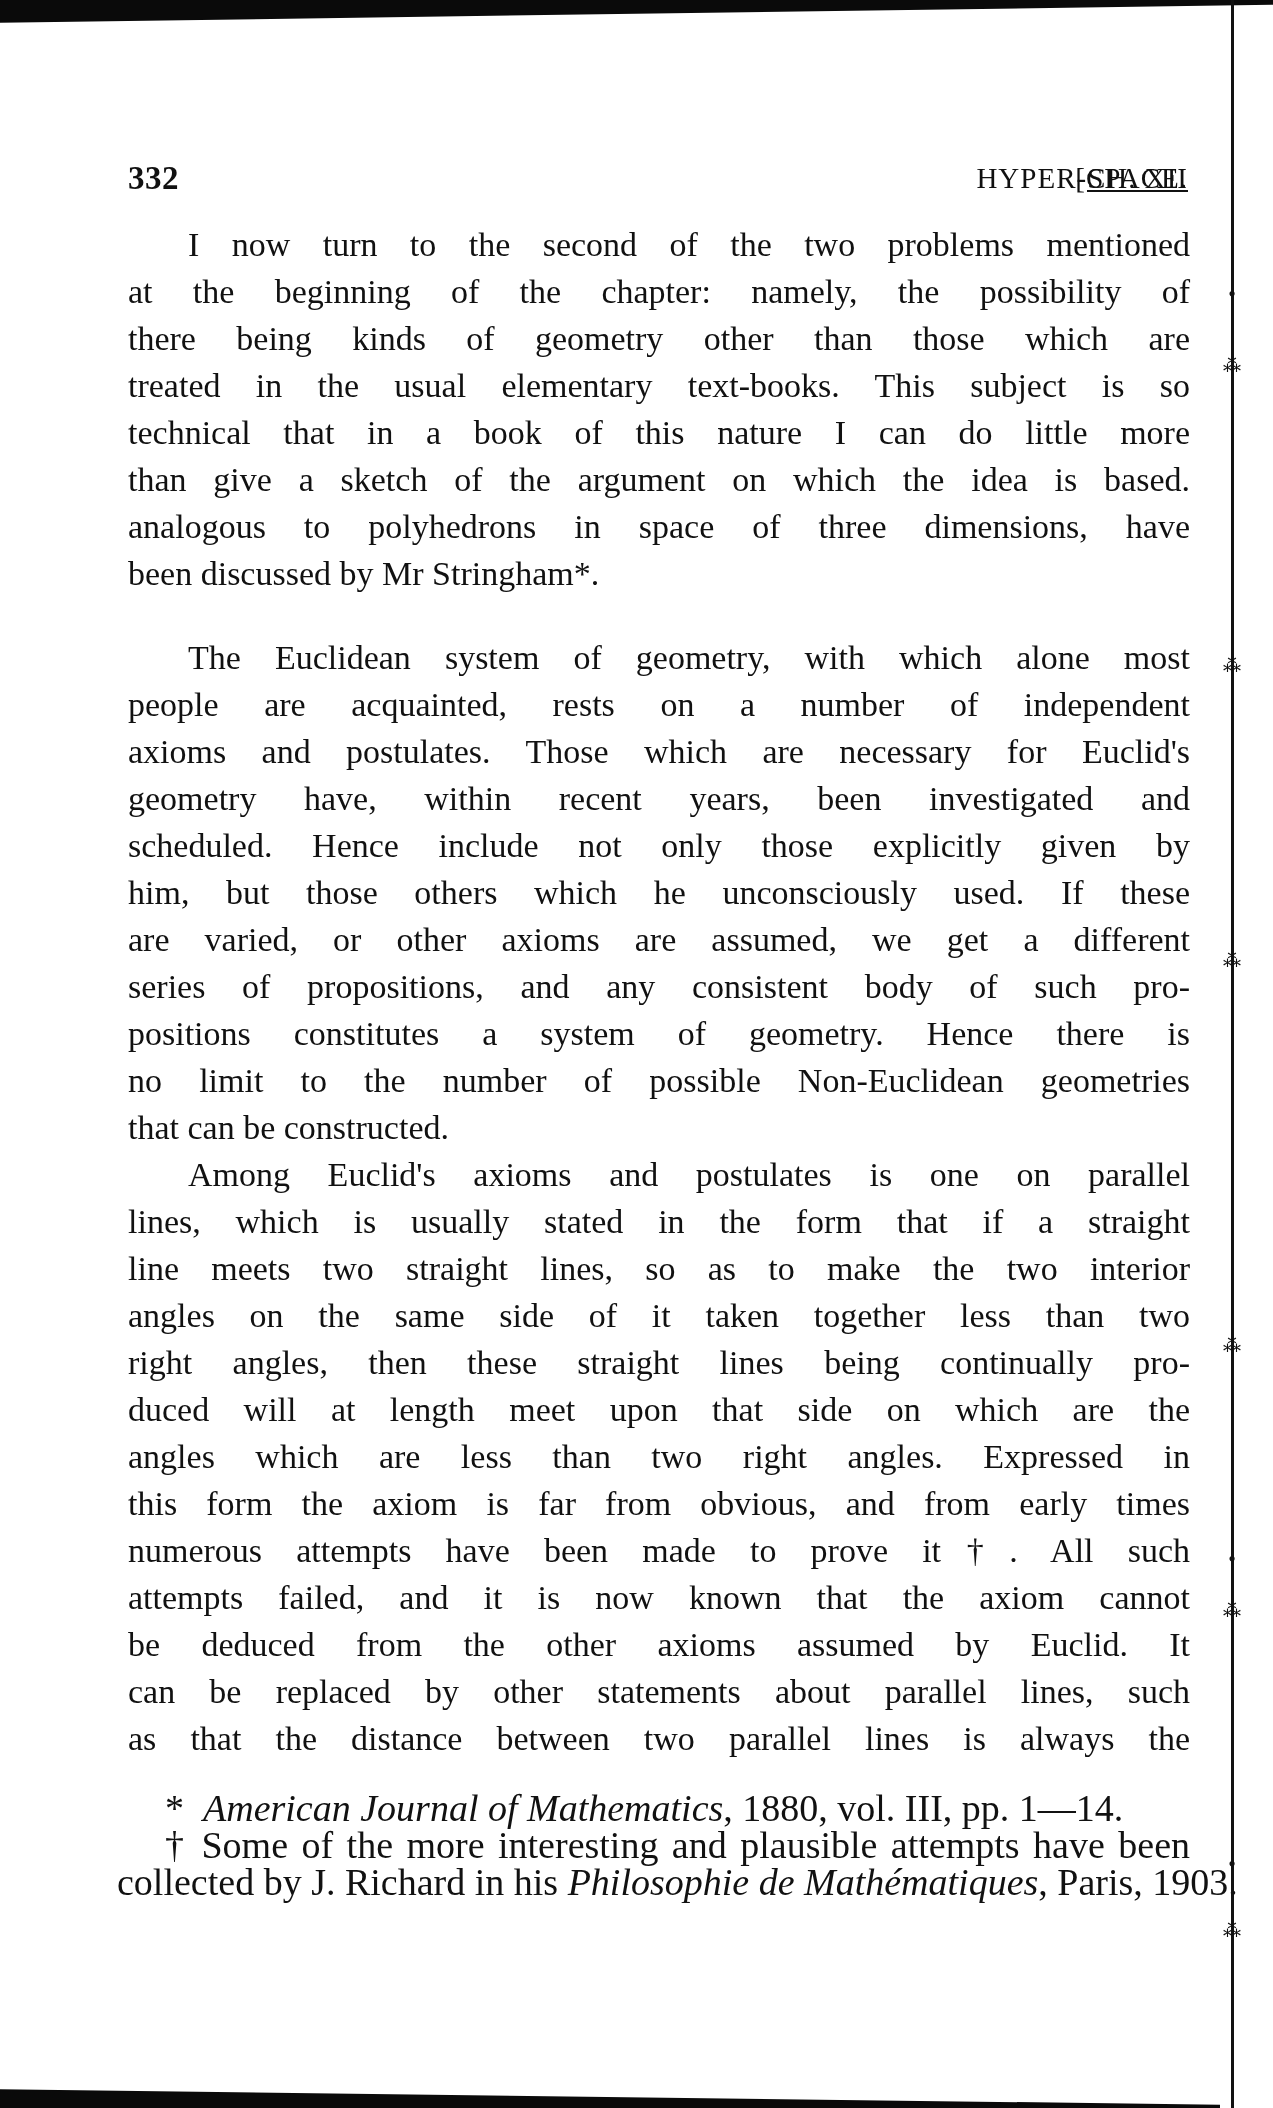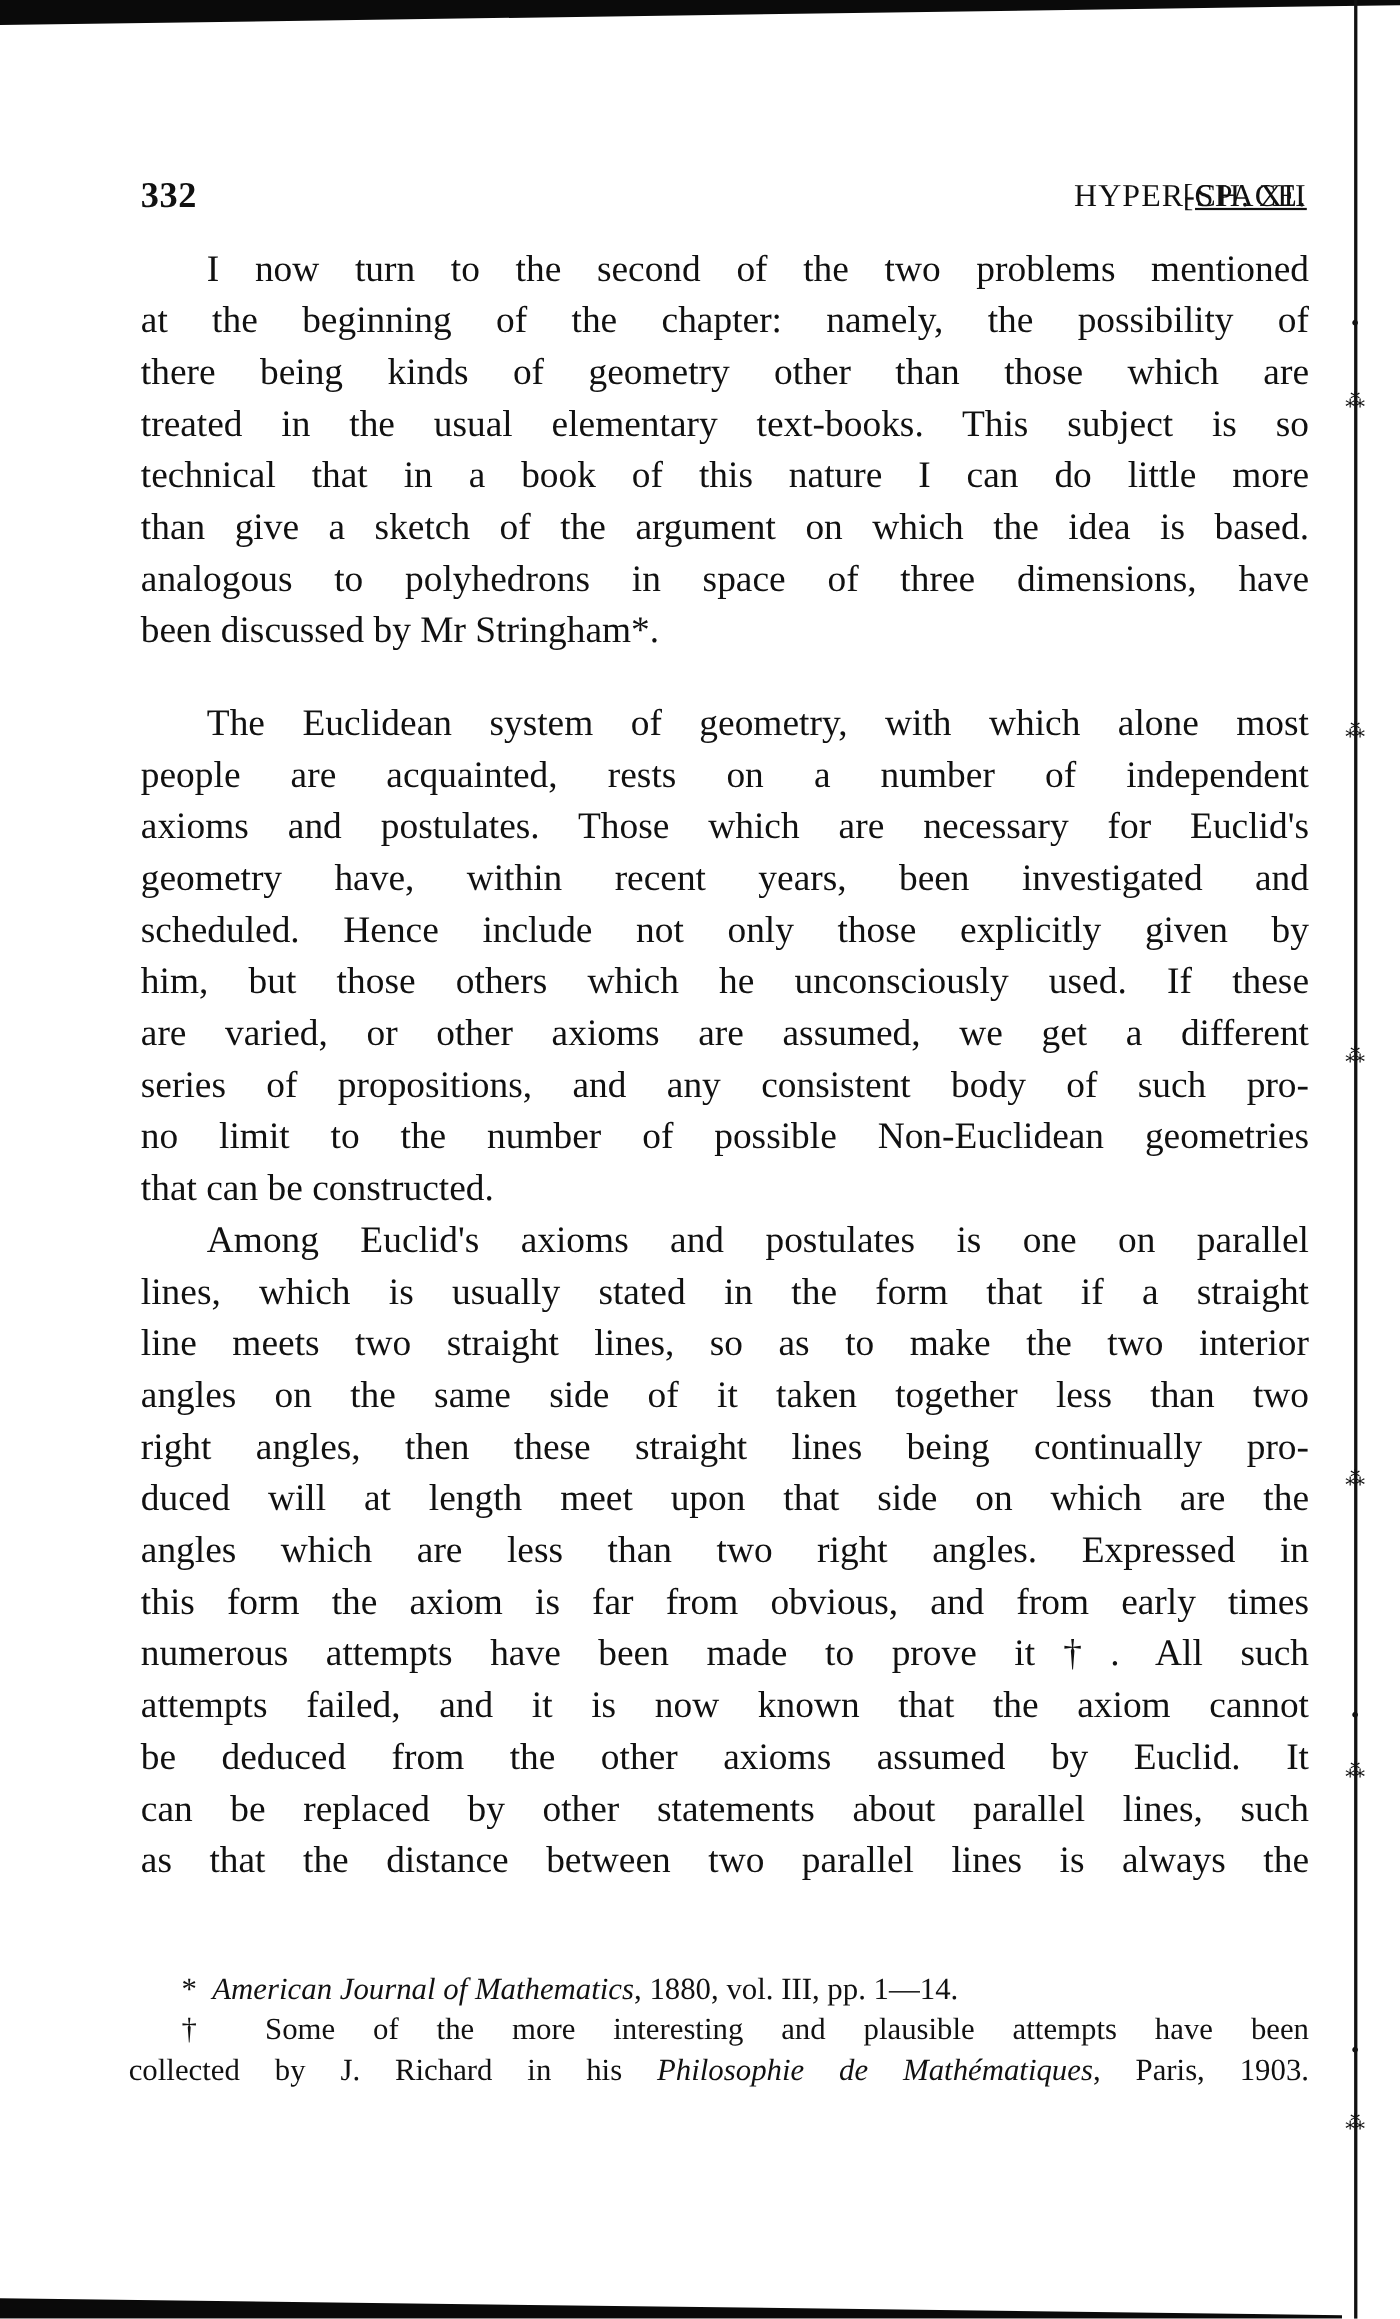--- a/index.html
+++ b/index.html
@@ -99,21 +99,21 @@
     text-align-last: left;
   }
   .body-text .line.indent {
     padding-left: 60px;
   }
   .footnotes {
     position: absolute;
     left: 117px; top: 1790px;
     width: 1073px;
     font-family: "Liberation Serif", "DejaVu Serif", serif;
-    font-size: 28px;
+    font-size: 38px;
     line-height: 37px;
   }
   .footnotes .fn-line {
     display: block;
     white-space: nowrap;
     text-align: justify;
     text-align-last: justify;
   }
   .footnotes .fn-line.indent {
     padding-left: 48px;
@@ -161,20 +161,21 @@
   </p>
   <p class="cont">
     <span class="line indent">The Euclidean system of geometry, with which alone most</span>
     <span class="line">people are acquainted, rests on a number of independent</span>
     <span class="line">axioms and postulates.  Those which are necessary for Euclid's</span>
     <span class="line">geometry have, within recent years, been investigated and</span>
     <span class="line">scheduled.  Hence include not only those explicitly given by</span>
     <span class="line">him, but those others which he unconsciously used.  If these</span>
     <span class="line">are varied, or other axioms are assumed, we get a different</span>
     <span class="line">series of propositions, and any consistent body of such pro-</span>
+    <span class="line">positions constitutes a system of geometry.  Hence there is</span>
     <span class="line">no limit to the number of possible Non-Euclidean geometries</span>
     <span class="line last">that can be constructed.</span>
   </p>
   <p class="cont">
     <span class="line indent">Among Euclid's axioms and postulates is one on parallel</span>
     <span class="line">lines, which is usually stated in the form that if a straight</span>
     <span class="line">line meets two straight lines, so as to make the two interior</span>
     <span class="line">angles on the same side of it taken together less than two</span>
     <span class="line">right angles, then these straight lines being continually pro-</span>
     <span class="line">duced will at length meet upon that side on which are the</span>

